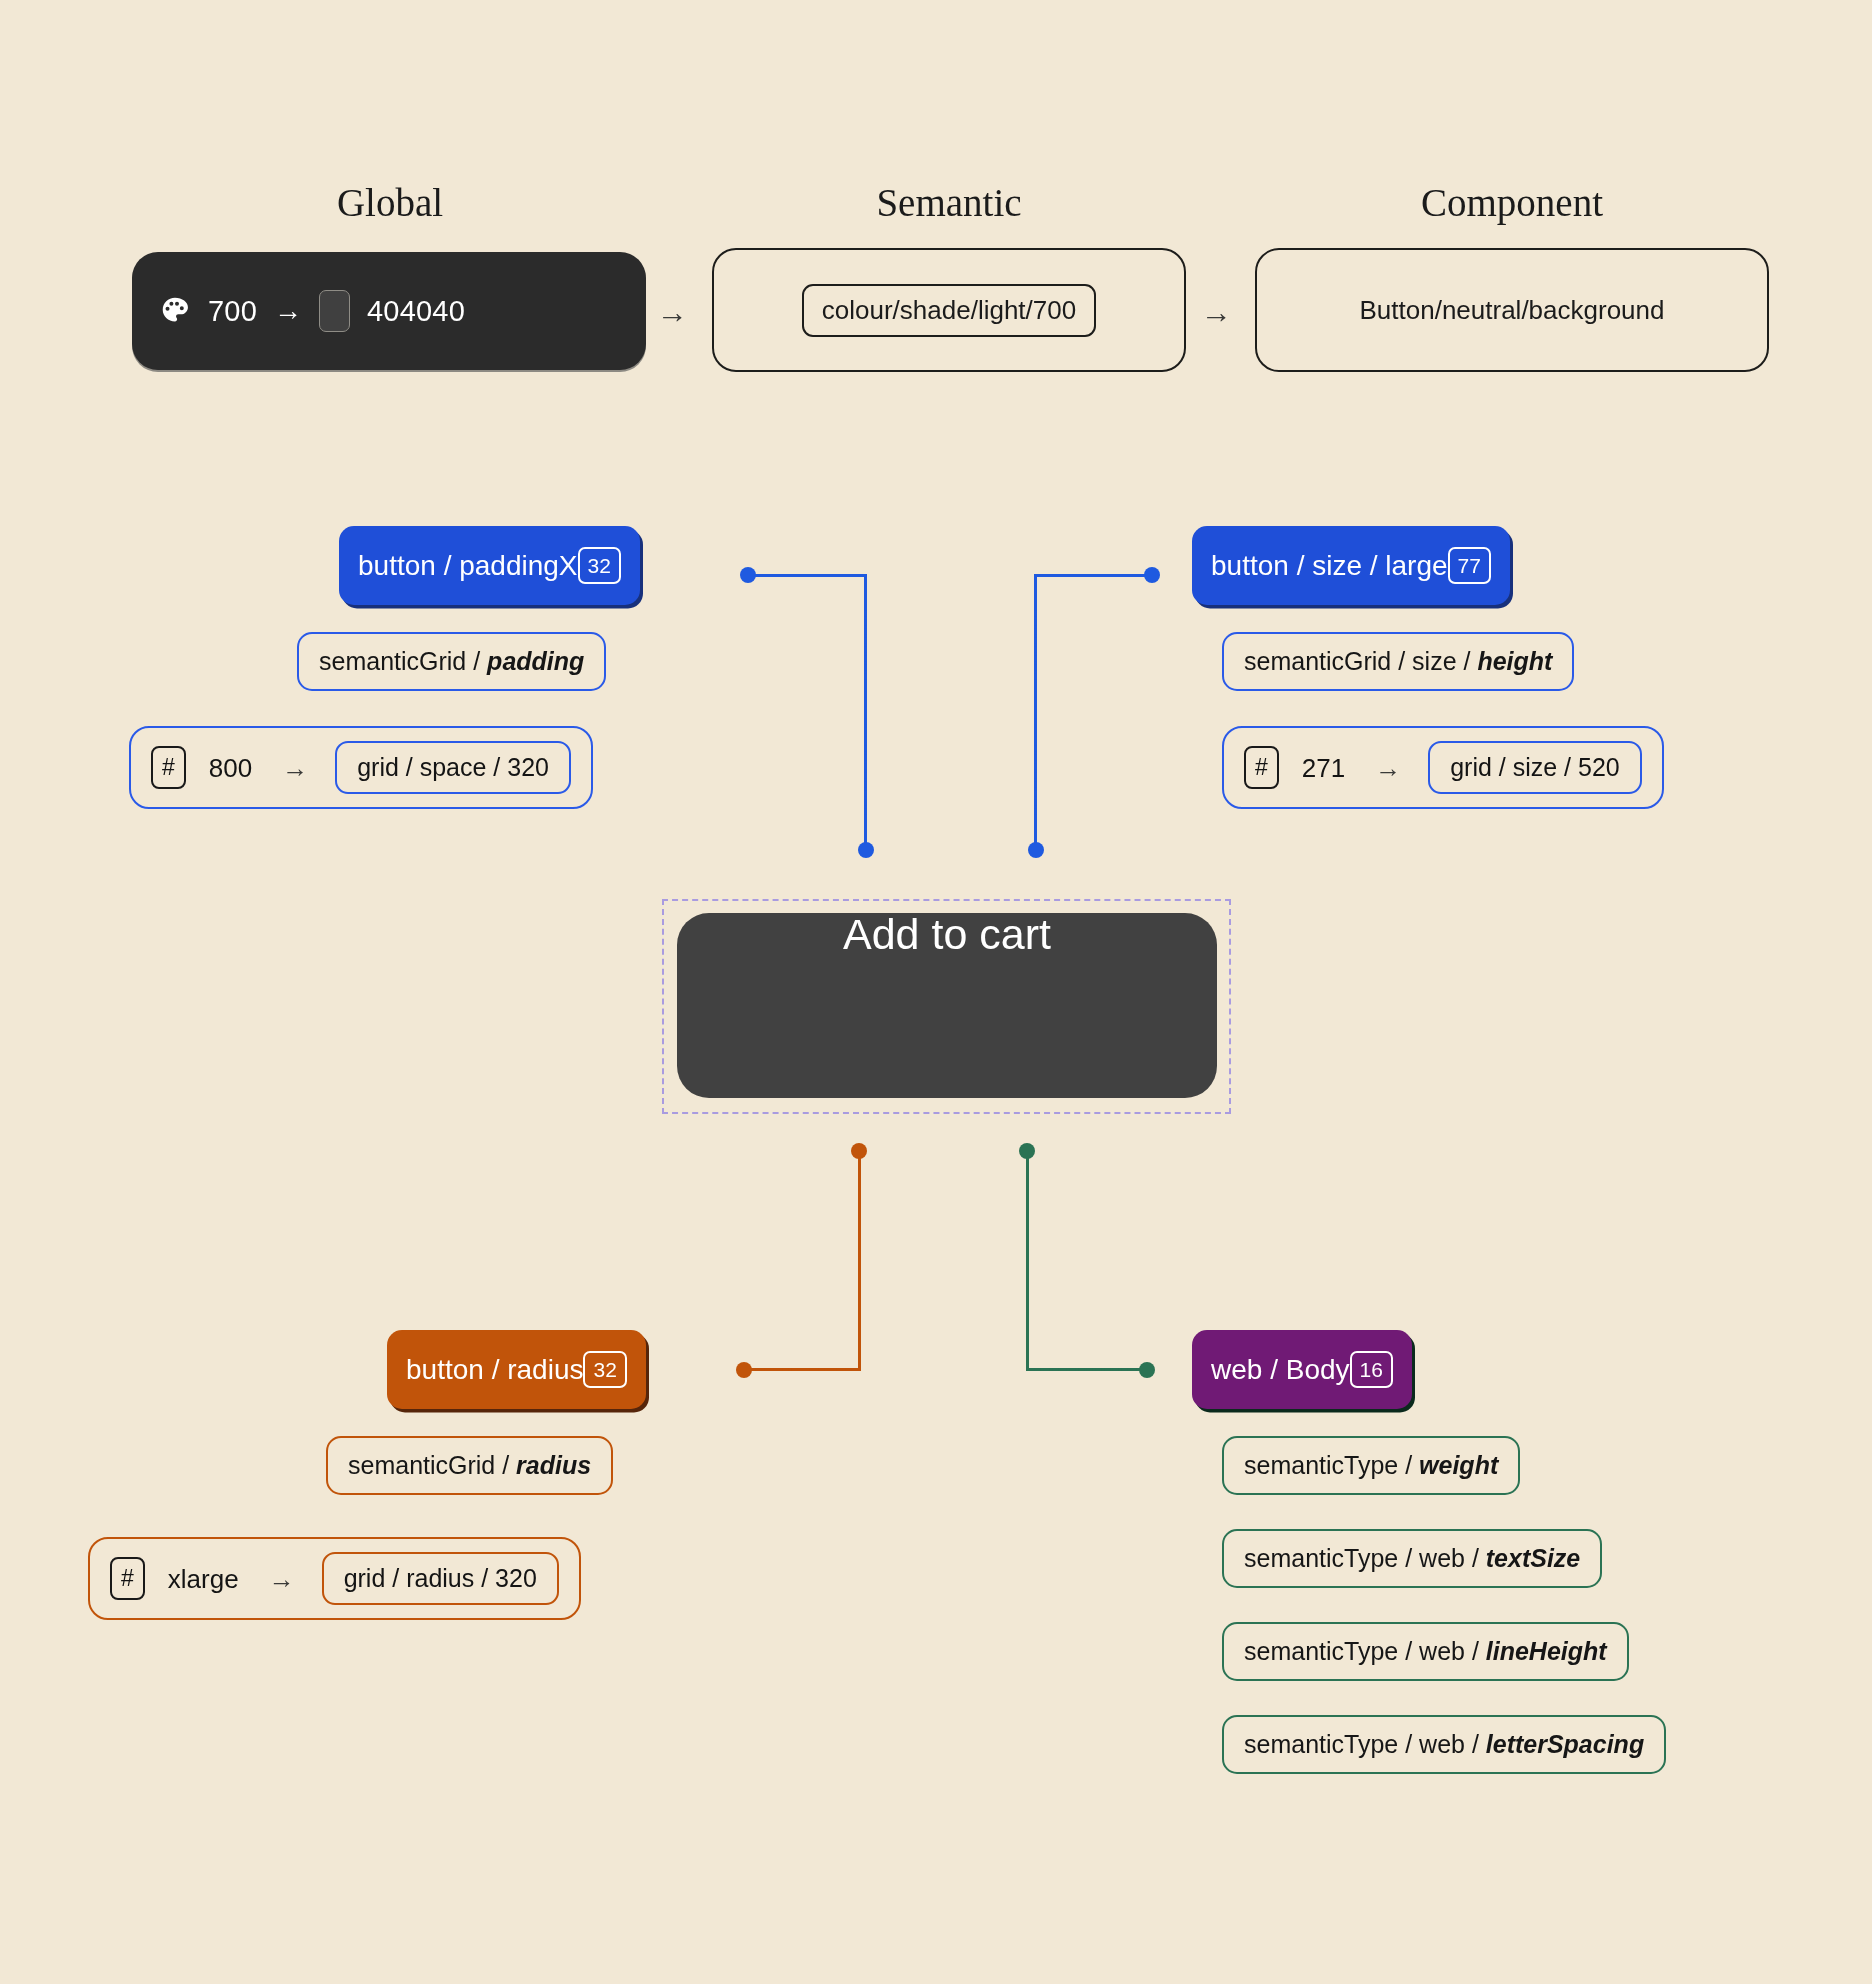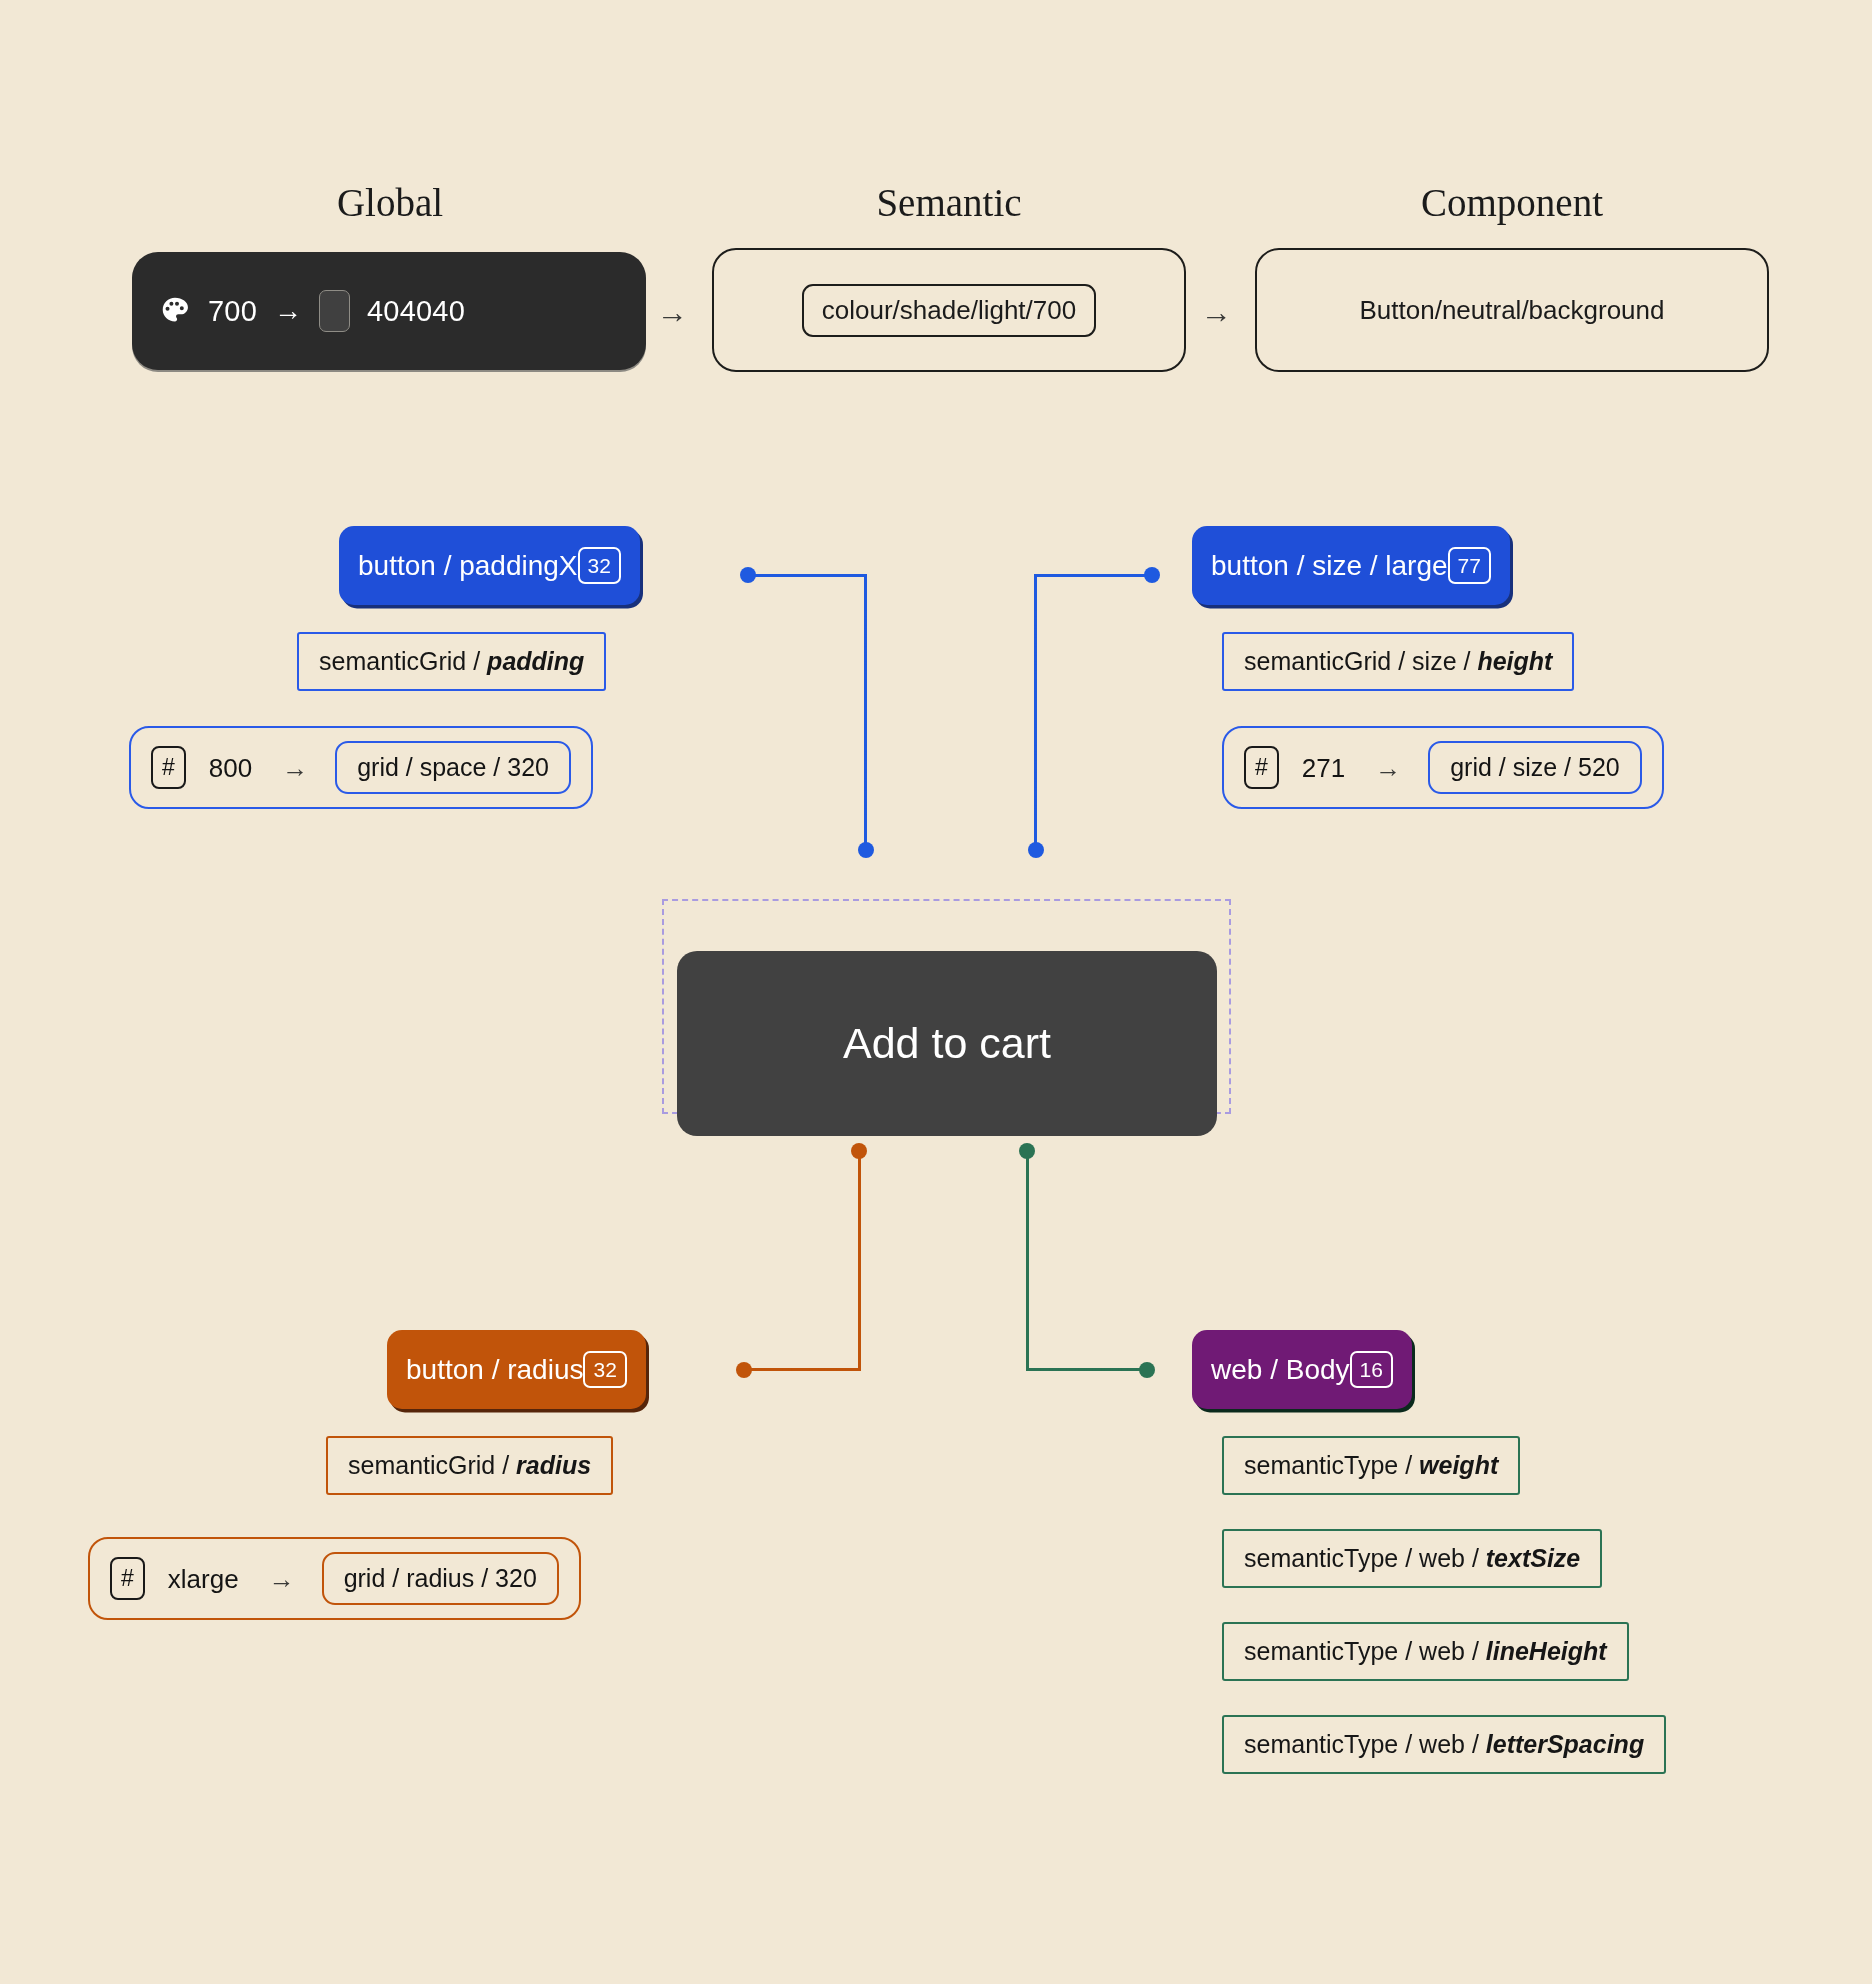--- a/index.html
+++ b/index.html
@@ -124,21 +124,21 @@
     box-sizing: border-box;
   }
   .chip.blue   { background: #1f4fd8; box-shadow: 3px 3.5px 0 0 #17307c; }
   .chip.orange { background: #c1540a; box-shadow: 3px 3.5px 0 0 #56250a; }
   .chip.green  { background: #701a75; box-shadow: 3px 3.5px 0 0 #0b2a1d; }
 
   
   .pill {
     display: inline-flex;
     align-items: center;
-    border-radius: 3px;
+    border-radius: 15px;
     padding: 0 20px;
     height: 59px;
     box-sizing: border-box;
     background: transparent;
     white-space: nowrap;
   }
   .pill-text {
     font-size: 25px;
     color: #161616;
     line-height: 1;
@@ -200,25 +200,24 @@
   .prim-ref.orange { border: 2px solid #c1540a; }
 
   
   .selection-box {
     border: 2.5px dashed #a99be0;
     box-sizing: border-box;
     background: transparent;
   }
   .preview-button {
     background: #414141;
-    border-radius: 20px;
+    border-radius: 32px;
     display: flex;
-    align-items: center;
+    align-items: flex-start;
     justify-content: center;
-    margin-top: 38px;
   }
   .preview-button-label {
     color: #ffffff;
     font-size: 43px;
     line-height: 1;
     white-space: nowrap;
   }
 
   
   .conn-dot {

